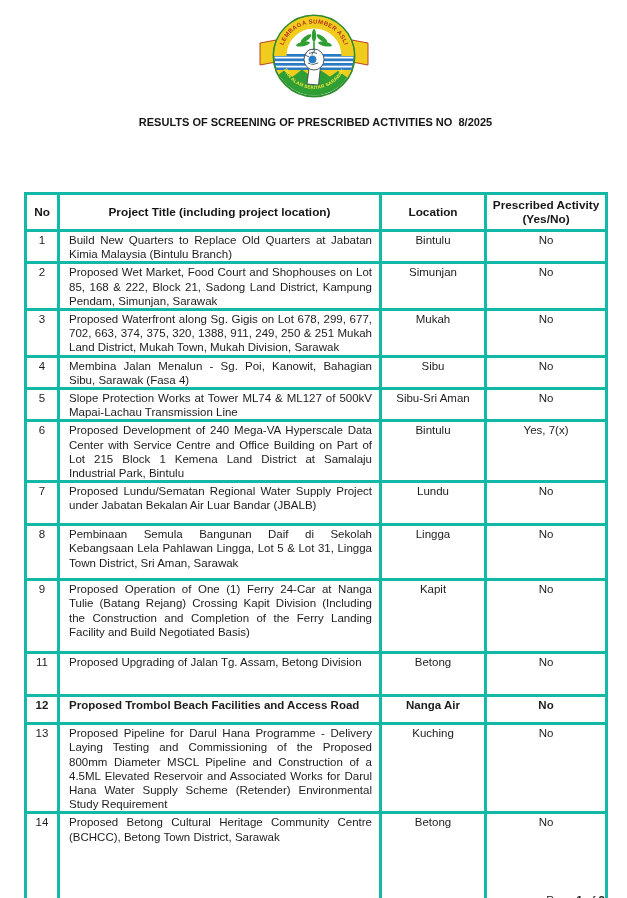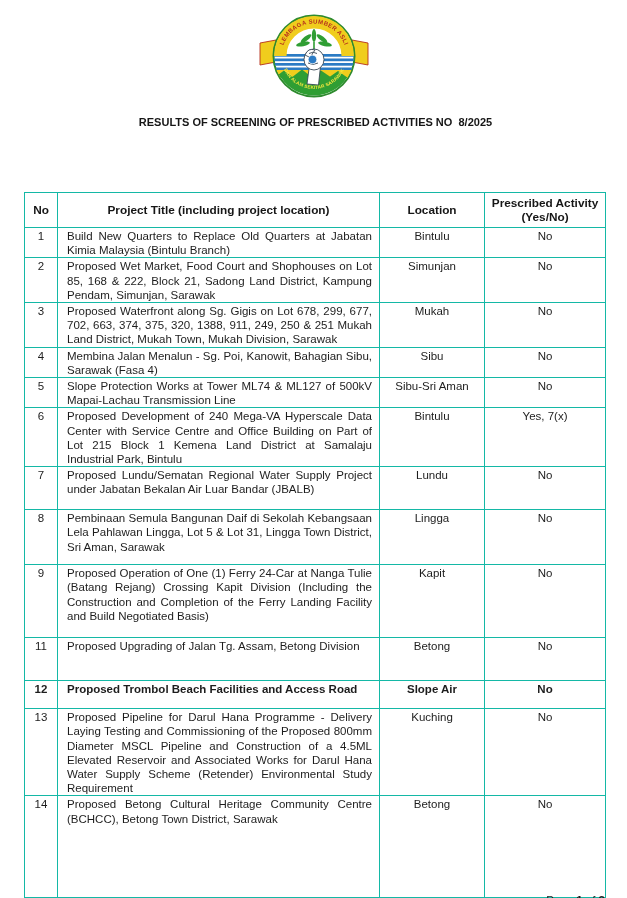--- a/index.html
+++ b/index.html
@@ -23,21 +23,21 @@
     white-space:pre-wrap;color:#161616;
   }
   .intro{
     position:absolute;top:146px;left:24px;width:581px;
     margin:0;font-size:12.4px;line-height:16.5px;color:#1d1d1d;
   }
   table.results{
     position:absolute;top:192px;left:24px;
     border-collapse:collapse;table-layout:fixed;width:581px;
   }
-  .results th,.results td{border:1px solid #14b8a6;}
+  .results th,.results td{border:3px solid #14b8a6;}
   .results th{
     font-size:11.8px;font-weight:bold;text-align:center;vertical-align:middle;
     padding:2px 4px;line-height:14px;height:30px;color:#161616;
   }
   .results td{
     font-size:11.5px;line-height:14.2px;vertical-align:top;
     padding:1px 2px 0 2px;color:#1d1d1d;
   }
   td.c-no{text-align:center;}
   td.c-title{text-align:justify;padding-left:9px;padding-right:7px;}
@@ -207,21 +207,21 @@
         </tr>
         <tr>
           <td class="c-no">11</td>
           <td class="c-title">Proposed Upgrading of Jalan Tg. Assam, Betong Division</td>
           <td class="c-location">Betong</td>
           <td class="c-prescribed">No</td>
         </tr>
         <tr>
           <td class="c-no">12</td>
           <td class="c-title">Proposed Trombol Beach Facilities and Access Road</td>
-          <td class="c-location">Slope Air</td>
+          <td class="c-location">Nanga Air</td>
           <td class="c-prescribed">No</td>
         </tr>
         <tr>
           <td class="c-no">13</td>
           <td class="c-title">Proposed Pipeline for Darul Hana Programme - Delivery Laying Testing and Commissioning of the Proposed 800mm Diameter MSCL Pipeline and Construction of a 4.5ML Elevated Reservoir and Associated Works for Darul Hana Water Supply Scheme (Retender) Environmental Study Requirement</td>
           <td class="c-location">Kuching</td>
           <td class="c-prescribed">No</td>
         </tr>
         <tr>
           <td class="c-no">14</td>

